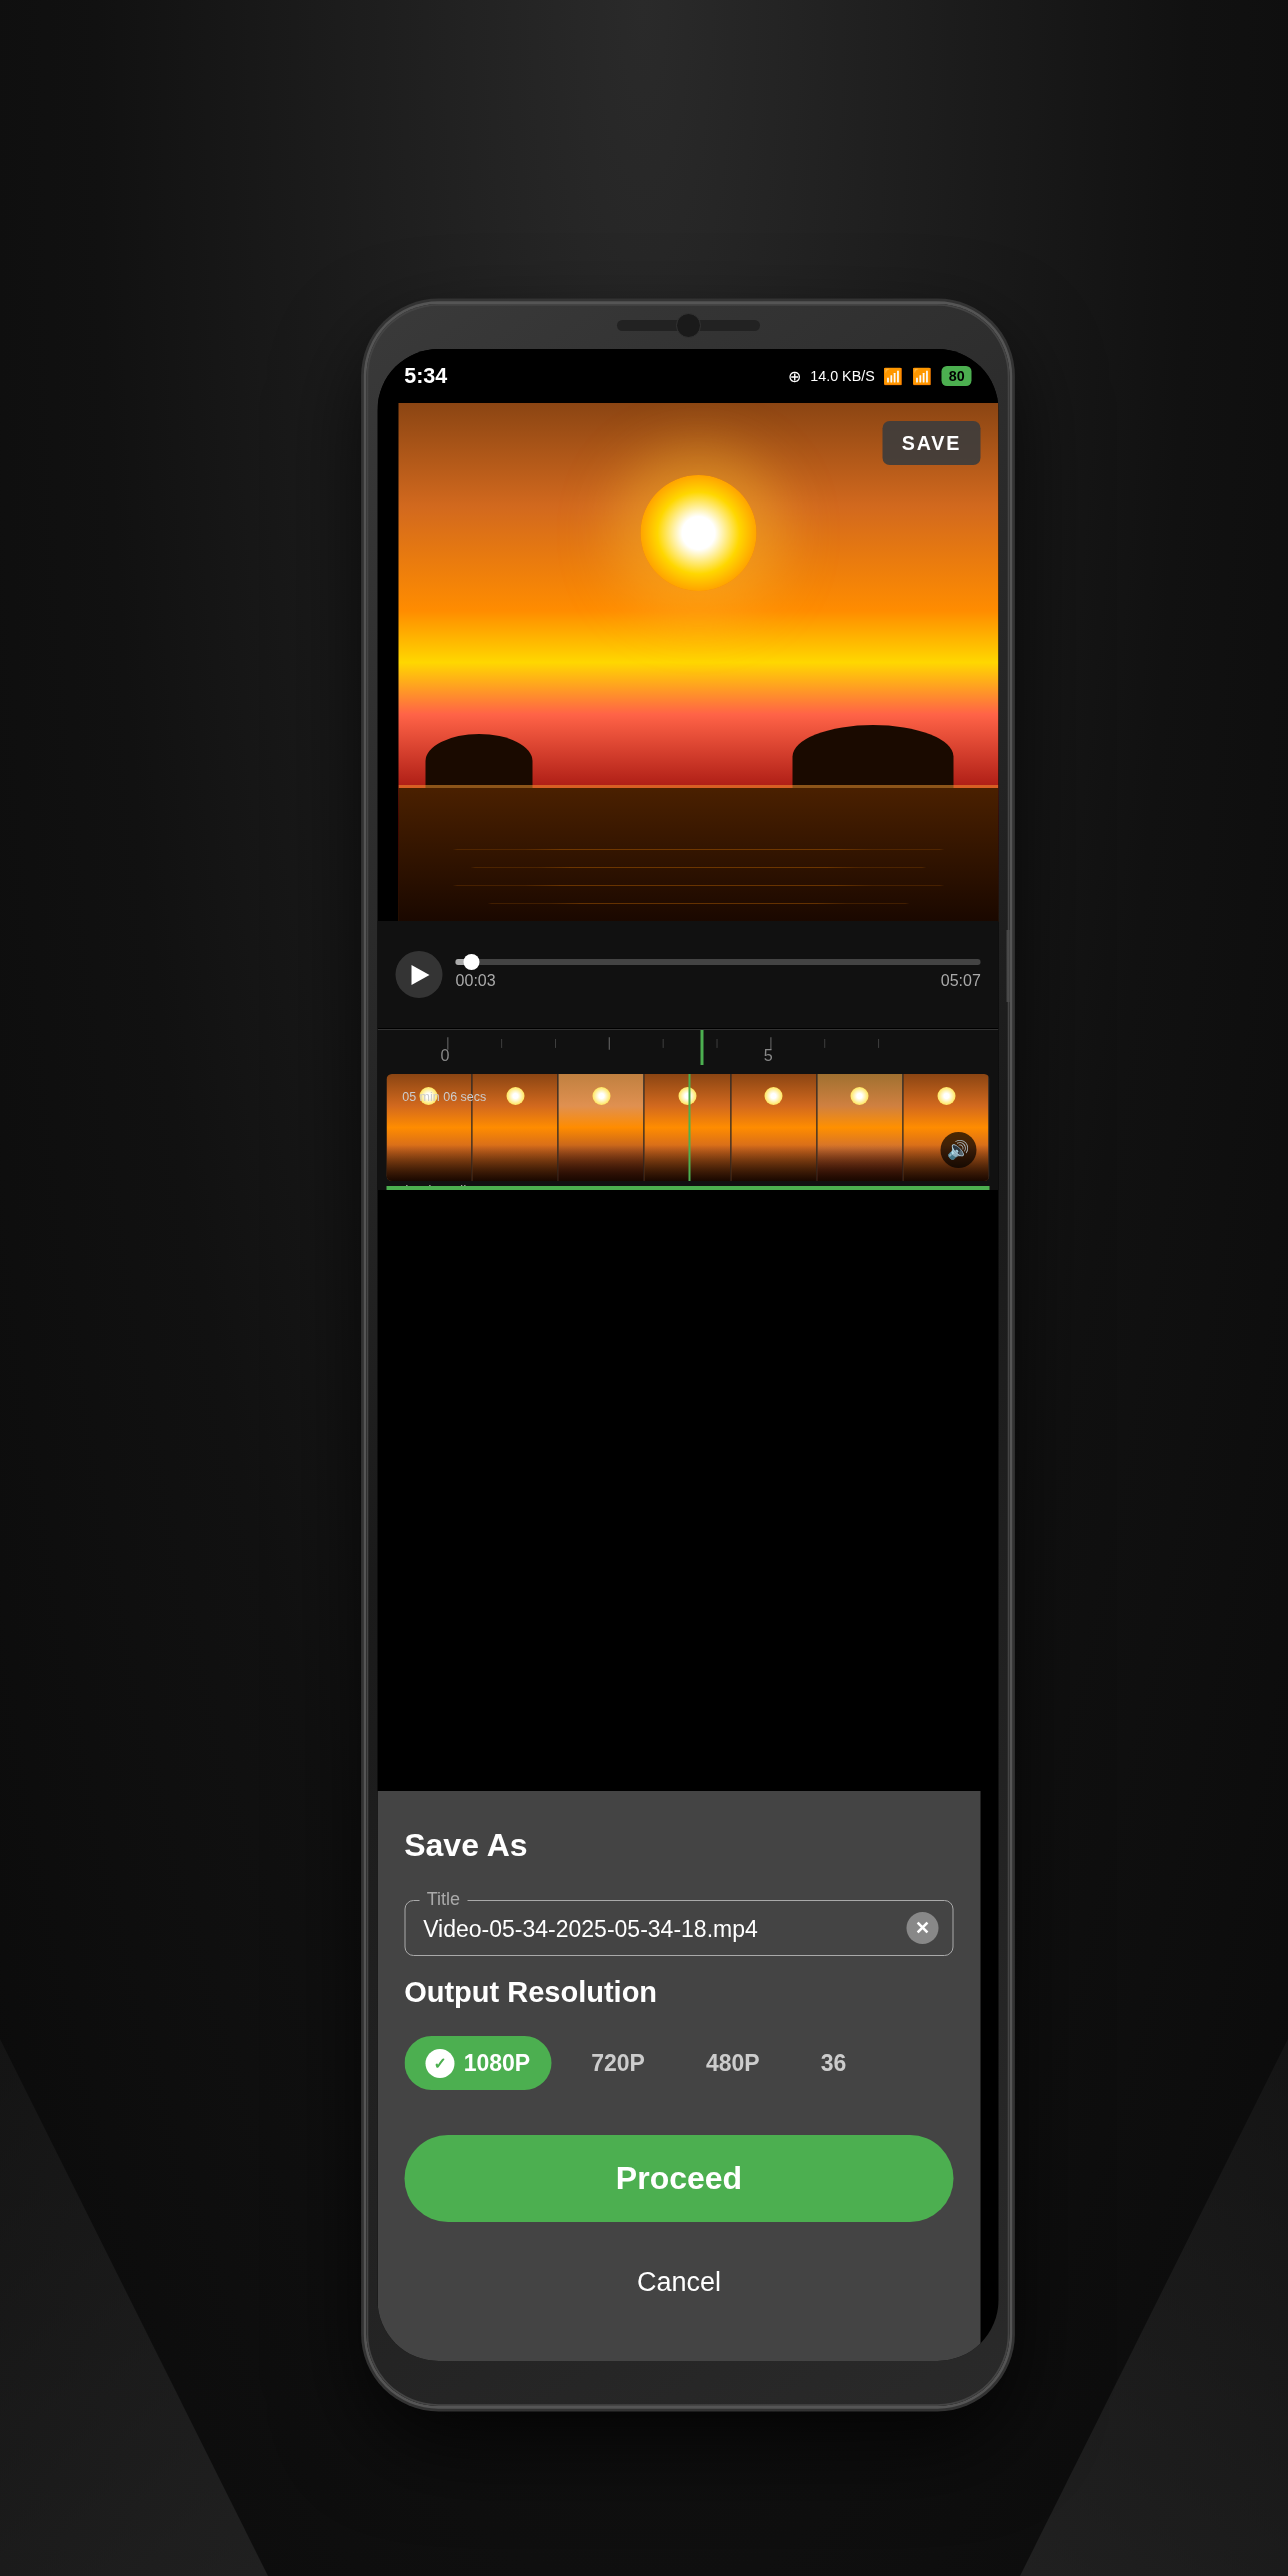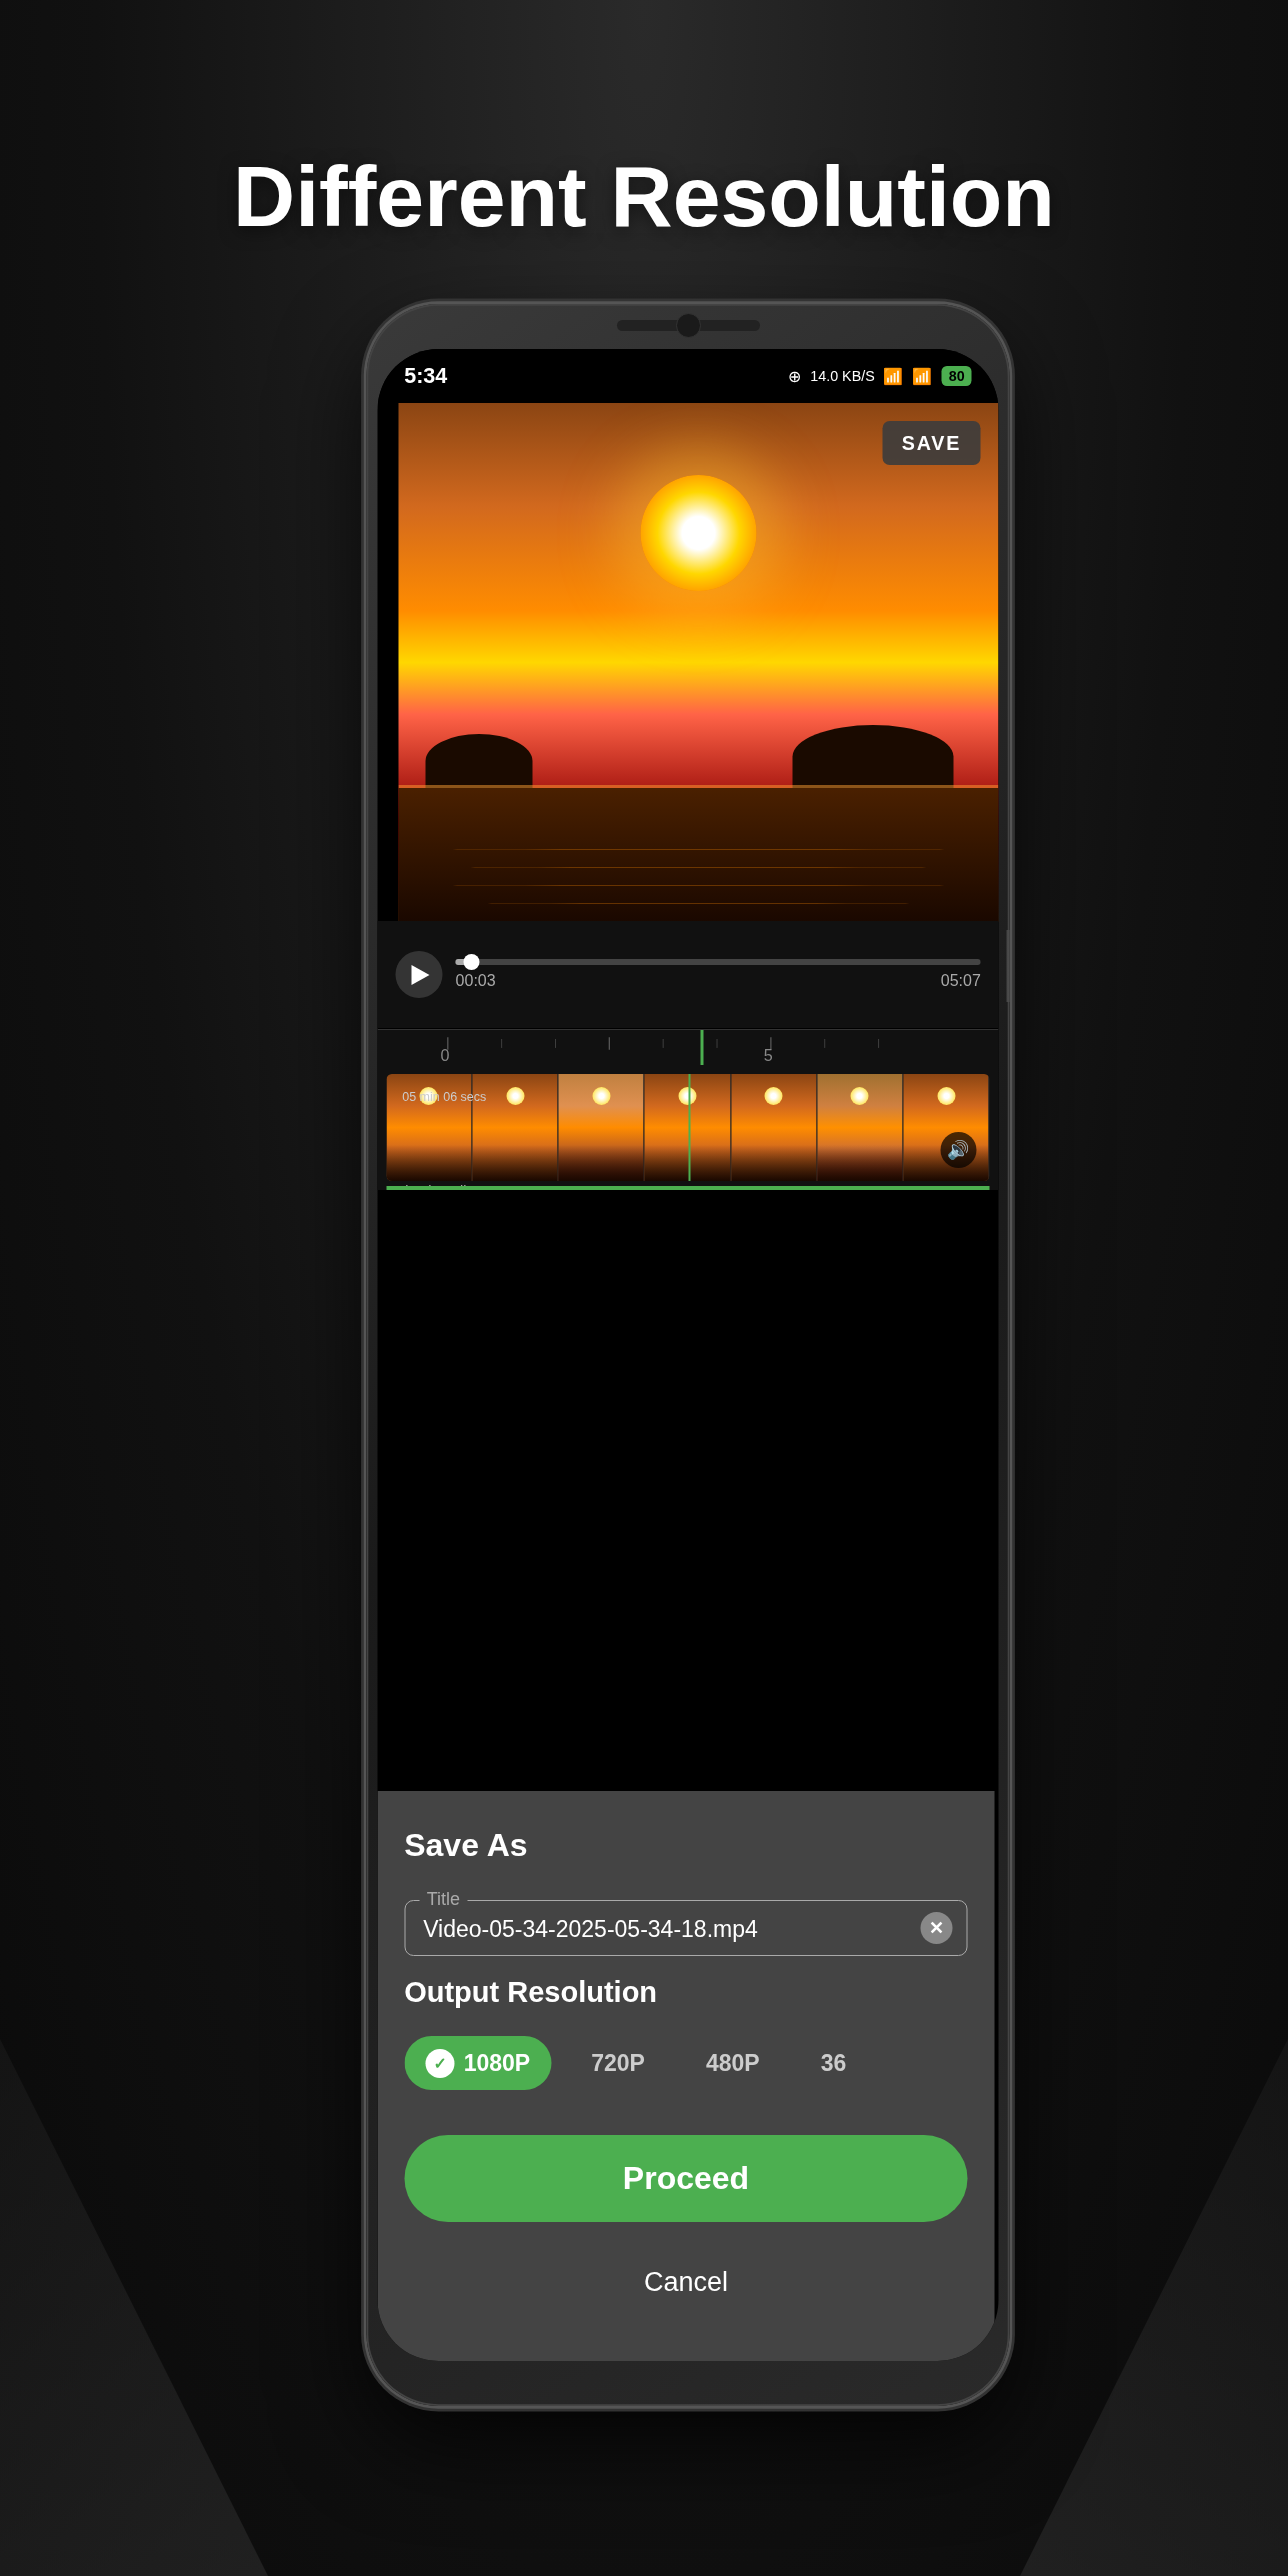--- a/index.html
+++ b/index.html
@@ -416,21 +416,21 @@
       bottom: 0;
       left: 0; right: 0;
       height: 7.2px;
       background: #4CAF50;
     }
 
     
     .save-as-modal {
       position: absolute;
       bottom: 0;
-      left: 0; right: 4px;
+      left: 0; right: 18px;
       background: #444;
       border-radius: 0;
       padding: 36px 27px 45px;
     }
 
     .save-as-title {
       color: #fff;
       font-size: 32px;
       font-weight: 700;
       margin-bottom: 36px;
@@ -573,21 +573,20 @@
   </style>
 </head>
 <body>
 
 <div class="bg"></div>
 <div class="bg-shape-left"></div>
 <div class="bg-shape-right"></div>
 
 <div class="page-title">
   <br>
-  <span>Different Resolution</span>
 </div>
 
 <div class="phone-wrapper">
   <div class="phone-frame">
 
     <div class="phone-camera"></div>
     <div class="phone-notch"></div>
 
     <div class="phone-side-btn"></div>
 

